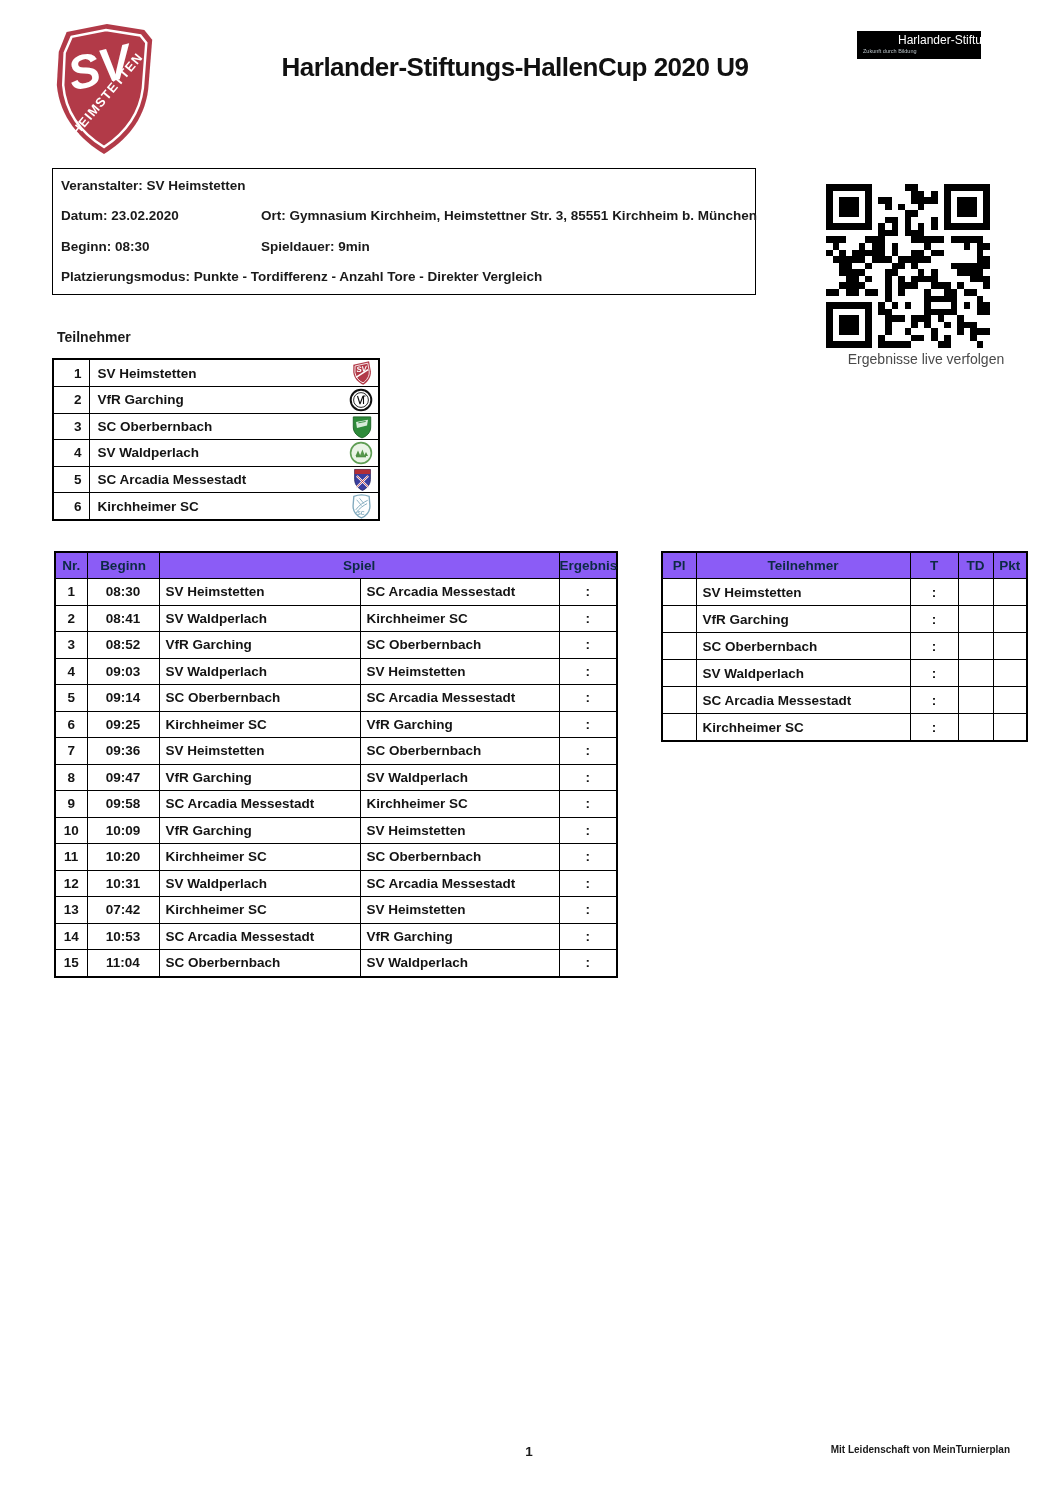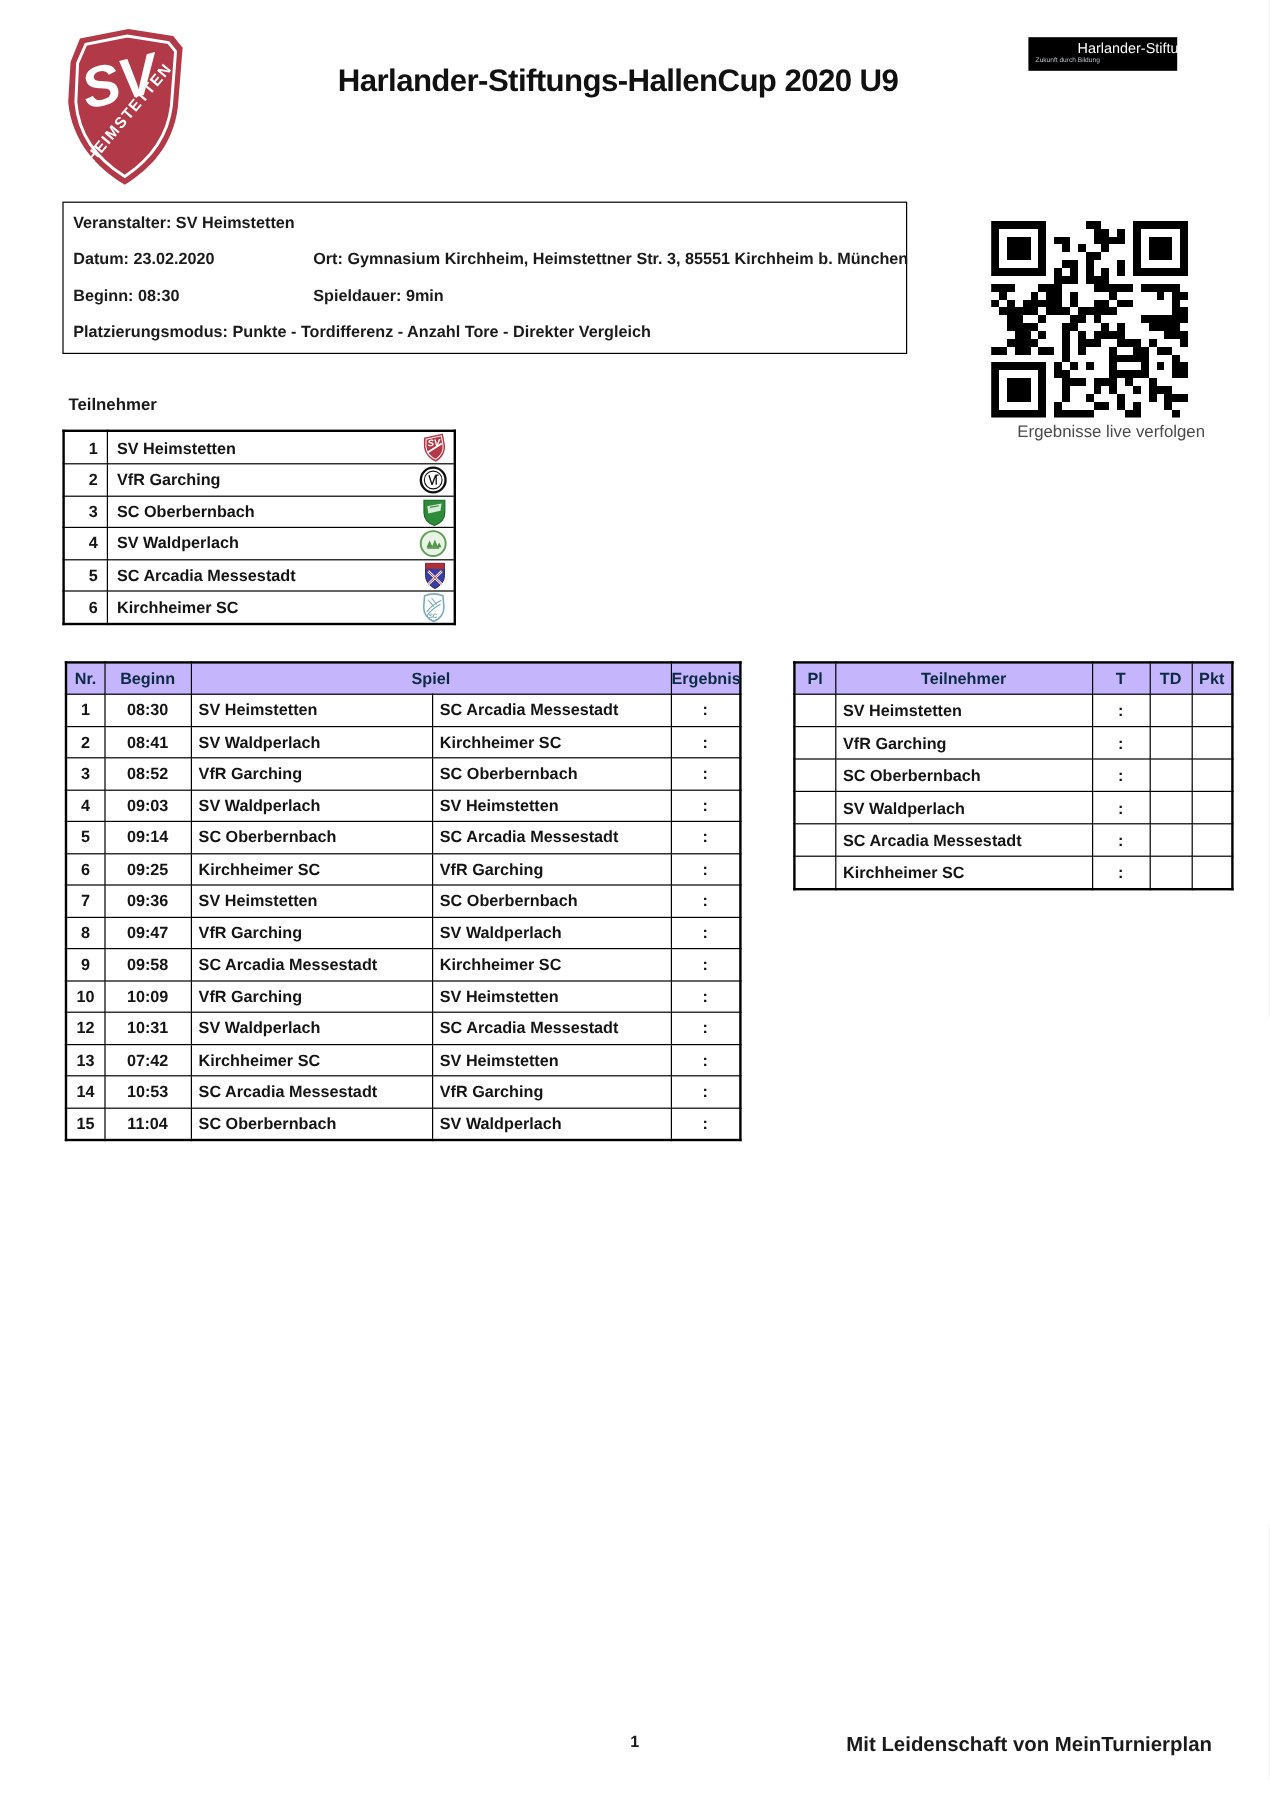--- a/index.html
+++ b/index.html
@@ -23,21 +23,21 @@
   .info-row .c1{width:200px;flex:0 0 200px;}
   .info-row .c2{white-space:nowrap;}
 
   
   .qr{position:absolute;left:826px;top:184px;width:164px;height:164px;}
   .qr svg{display:block;}
   .qr-caption{position:absolute;left:826px;top:351px;width:200px;font-size:14px;color:#4a4a4a;text-align:center;}
 
   
   table{border-collapse:collapse;table-layout:fixed;font-size:13.5px;font-weight:700;color:#141414;}
-  th{background:#c4b5fd;color:#0d2a44;font-weight:700;height:25px;border:1.5px solid #000;padding:0;}
+  th{background:#8b5cf6;color:#0d2a44;font-weight:700;height:25px;border:1.5px solid #000;padding:0;}
   td{border:1.5px solid #000;height:25.5px;padding:0 0 0 6px;background:#fff;overflow:hidden;white-space:nowrap;}
   table{border:2px solid #000;}
 
   .section-heading{position:absolute;left:57px;top:329px;font-size:14px;font-weight:700;}
 
   .participants{position:absolute;left:52px;top:358px;width:328px;}
   .participants td.p-num{text-align:right;padding:0 7px 0 0;}
   .participants td.p-name{padding:0;}
   .p-name-inner{display:flex;align-items:center;justify-content:space-between;padding:0 5px 0 8px;}
   .p-crest{display:flex;align-items:center;}
@@ -47,21 +47,21 @@
   .schedule td.c-time{text-align:center;padding:0;}
   .schedule td.c-score{text-align:center;padding:0;}
 
   .standings{position:absolute;left:661px;top:551px;width:365px;}
   .standings td{height:26px;}
   .standings td.c-center{text-align:center;padding:0;}
 
   
   .footer-page{position:absolute;left:0;top:1444px;width:1058px;text-align:center;
                font-size:13.5px;font-weight:700;}
-  .footer-tagline{position:absolute;right:48px;top:1444px;font-size:17px;font-weight:700;}
+  .footer-tagline{position:absolute;right:48px;top:1444px;font-size:10px;font-weight:700;}
 </style>
 </head>
 <body>
 
 <div class="page">
 
   <svg class="main-crest" width="118" height="140" viewBox="0 0 120 142">
     <path d="M13 32 L21 12 L62 4 L100 10 L108 20 L104 70 C100 103 80 123 59 136 C35 122 14 99 11 66 Z" fill="#b23a48"></path>
     <path d="M19 33 L26 17 L61 10 L96 15.5 L102 23 L98.5 69 C95 98 77 117 59 129 C38 116 20 96 17.5 66 Z" fill="none" stroke="#ffffff" stroke-width="2.5"></path>
     <text x="24" y="66" font-size="48" font-weight="800" font-style="italic" fill="#ffffff" transform="rotate(-14 50 56)">SV</text>
@@ -591,20 +591,27 @@
           <td class="c-score">:</td>
         </tr>
         <tr>
           <td class="c-nr">10</td>
           <td class="c-time">10:09</td>
           <td>VfR Garching</td>
           <td>SV Heimstetten</td>
           <td class="c-score">:</td>
         </tr>
         <tr>
+          <td class="c-nr">11</td>
+          <td class="c-time">10:20</td>
+          <td>Kirchheimer SC</td>
+          <td>SC Oberbernbach</td>
+          <td class="c-score">:</td>
+        </tr>
+        <tr>
           <td class="c-nr">12</td>
           <td class="c-time">10:31</td>
           <td>SV Waldperlach</td>
           <td>SC Arcadia Messestadt</td>
           <td class="c-score">:</td>
         </tr>
         <tr>
           <td class="c-nr">13</td>
           <td class="c-time">07:42</td>
           <td>Kirchheimer SC</td>

